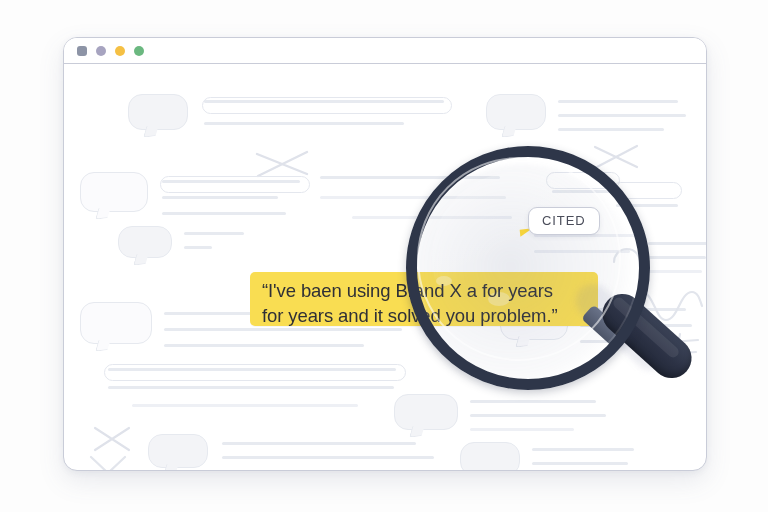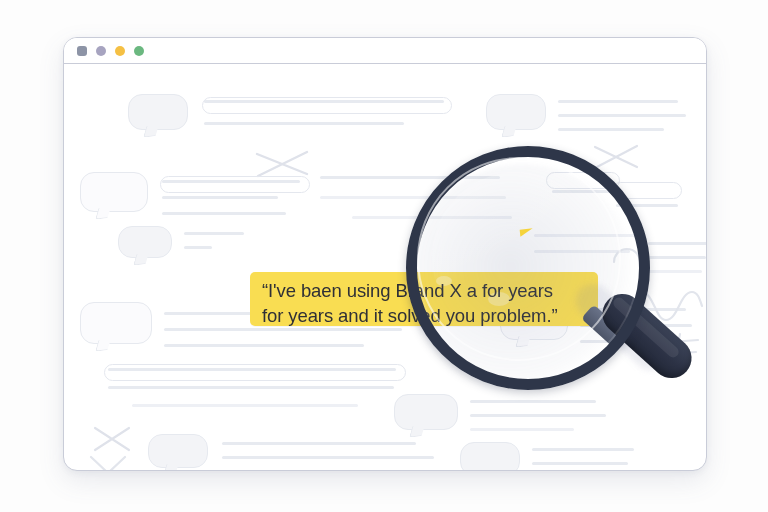--- a/index.html
+++ b/index.html
@@ -260,14 +260,15 @@
     <div class="mag-handle-shadow"></div>
     <div class="neck"></div>
     <div class="grip"></div>
     <div class="grip-hl"></div>
     <div class="ring"></div>
     <div class="ring-inner"></div>
     <div class="lens-glare"></div>
   </div>
 
   <div class="cited-tail"></div>
+  <div class="cited">CITED</div>
 
 </div>
 
 </body></html>

